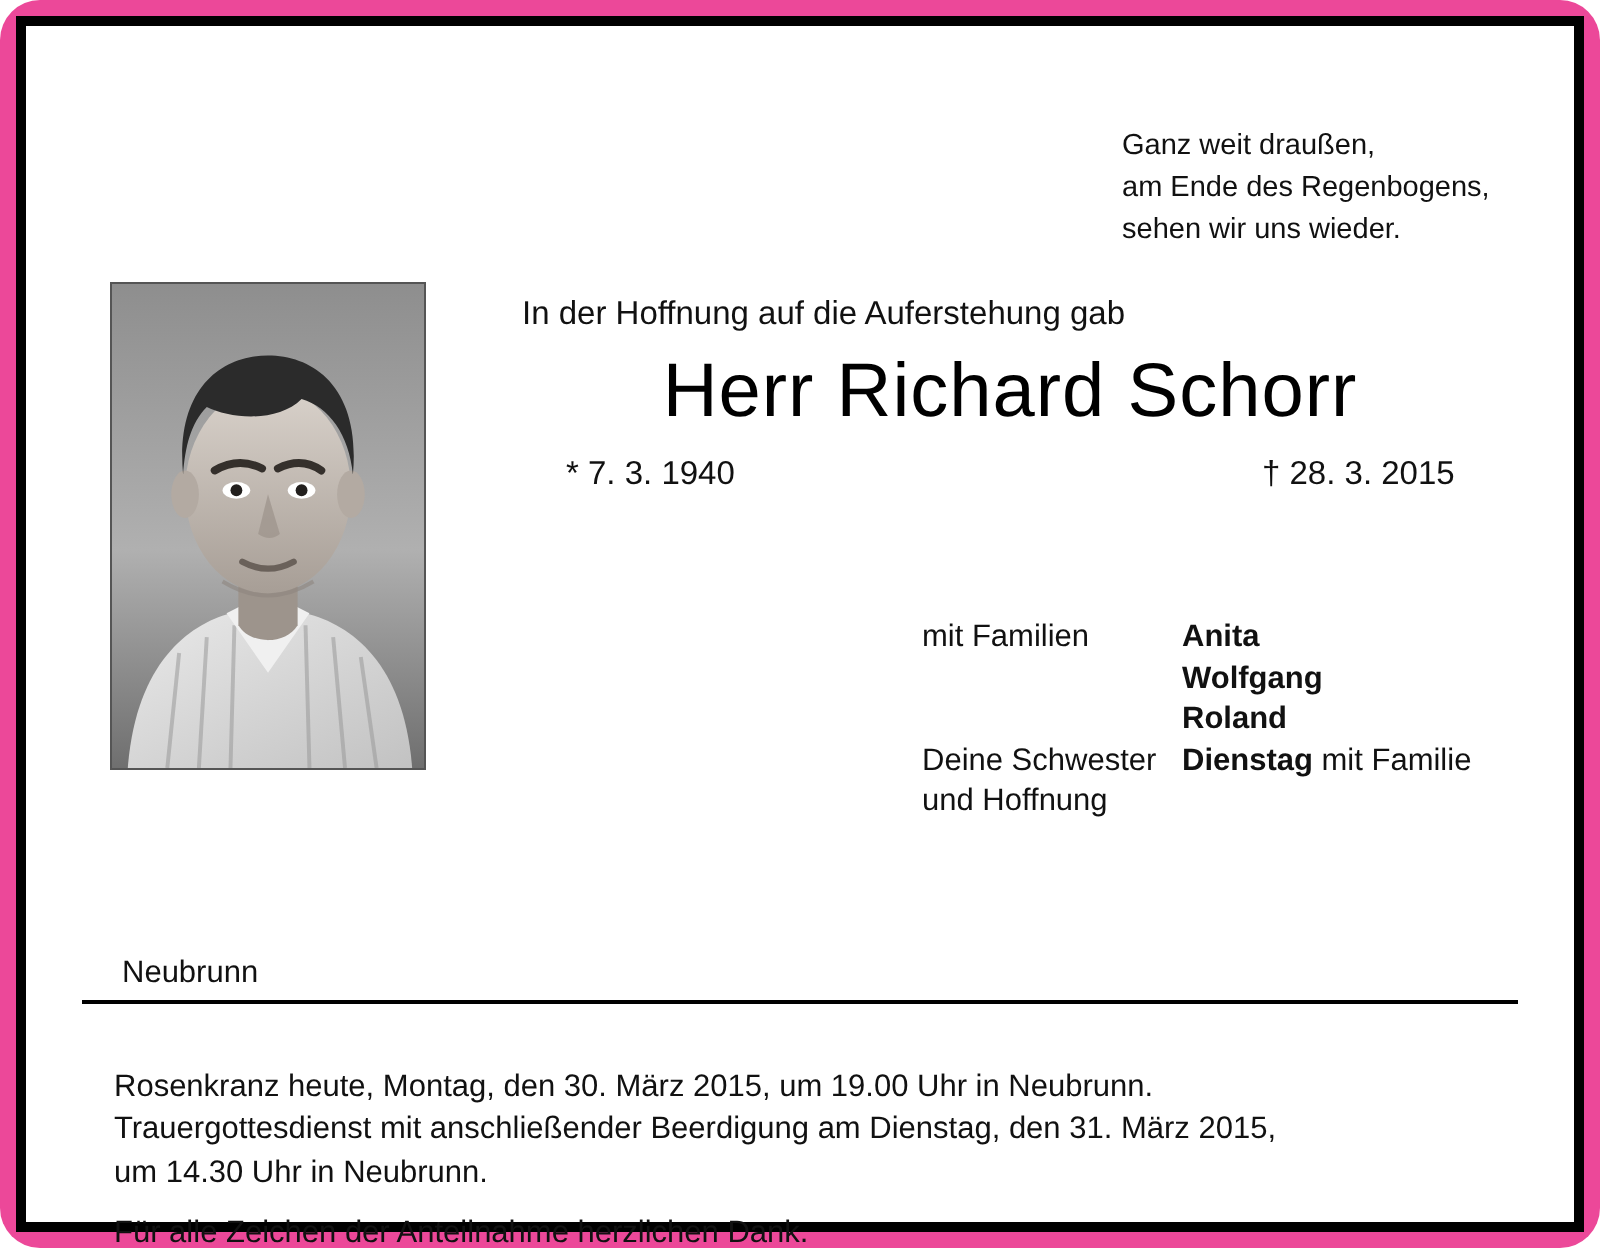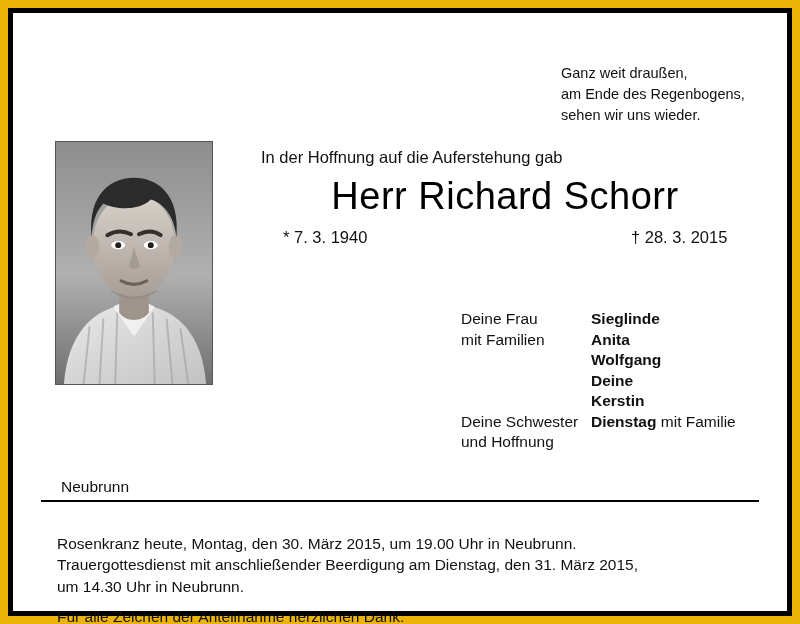--- a/index.html
+++ b/index.html
@@ -12,21 +12,22 @@
     height: 624px;
     font-family: "Liberation Sans", sans-serif;
     color: #000000;
     overflow: hidden;
   }
   .page {
     position: relative;
     width: 800px;
     height: 624px;
     box-sizing: border-box;
-    background: #eab308;
+    background: #ec4899;
+    border-radius: 20px;
   }
   .frame {
     position: absolute;
     left: 8px;
     top: 8px;
     width: 784px;
     height: 608px;
     box-sizing: border-box;
     border: 5px solid #000000;
     background: #ffffff;
@@ -253,33 +254,27 @@
 
       <div class="dates">
         <span class="born">* 7. 3. 1940</span>
         <span class="died">† 28. 3. 2015</span>
       </div>
 
 
       <div class="mourners">
 
         <div class="m-row">
-          <span class="m-label">Deine Frau</span><span class="m-bold">Sieglinde</span>
-        </div>
-        <div class="m-row">
           <span class="m-label">mit Familien</span><span class="m-bold">Anita</span>
         </div>
         <div class="m-row">
           <span class="m-label"></span><span class="m-bold">Wolfgang</span>
         </div>
         <div class="m-row">
-          <span class="m-label"></span><span class="m-bold">Deine</span>
-        </div>
-        <div class="m-row">
-          <span class="m-label"></span><span class="m-bold">Kerstin</span>
+          <span class="m-label"></span><span class="m-bold">Roland</span>
         </div>
 
         <div class="m-row m-last">
           <span class="m-label">Deine Schwester</span><span class="m-bold">Dienstag</span><span class="m-suffix"> mit Familie</span>
         </div>
         <div class="m-row">
           <span>und Hoffnung</span>
         </div>
       </div>
 

